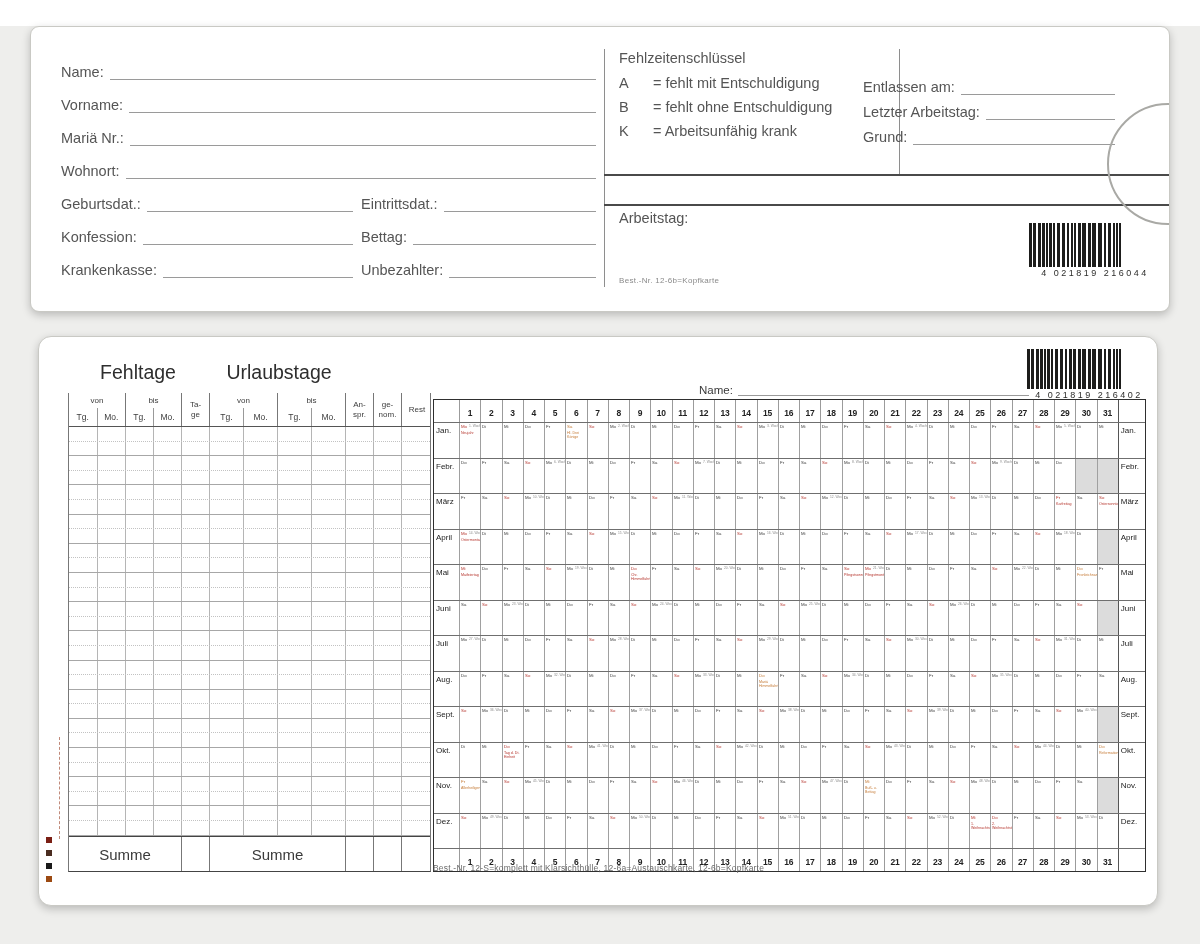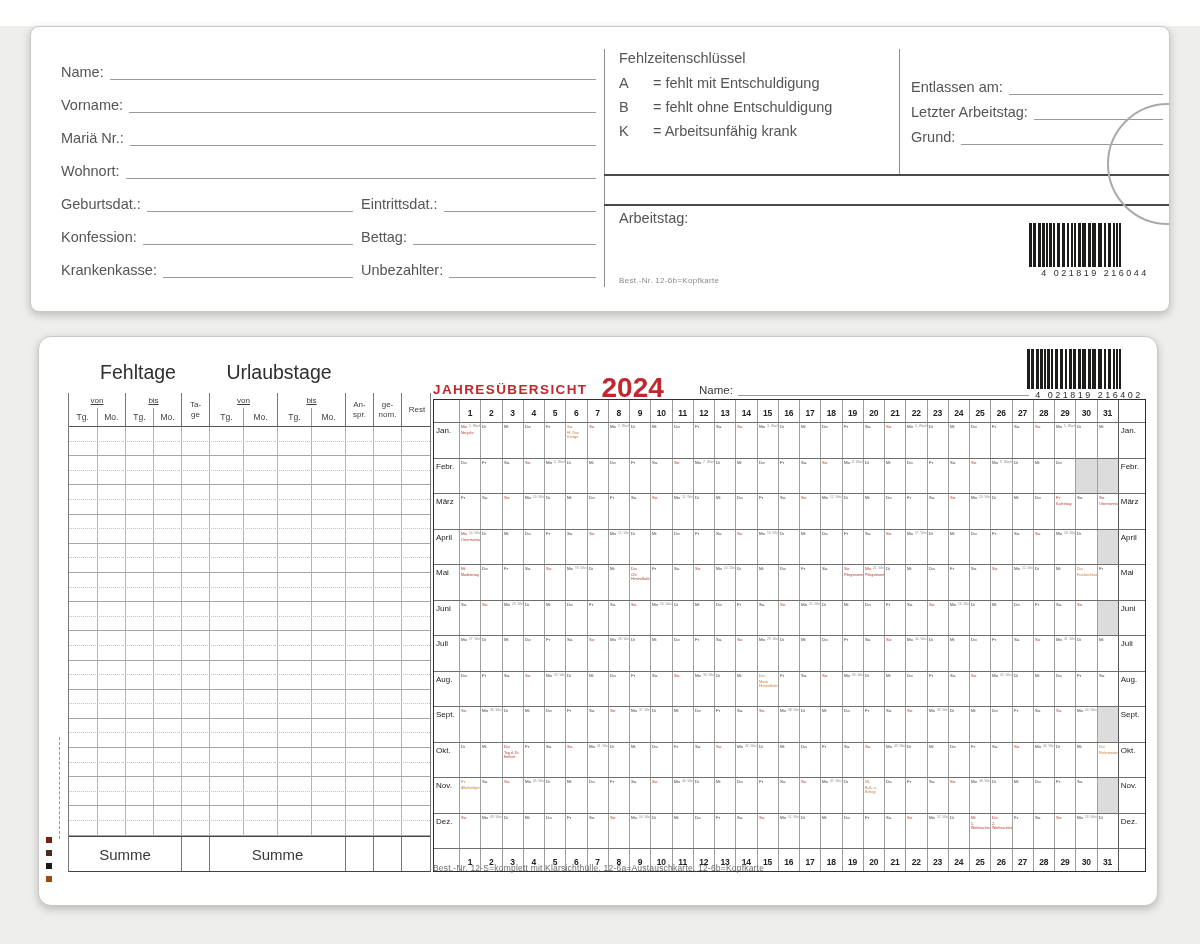--- a/index.html
+++ b/index.html
@@ -16,39 +16,39 @@
 
   
   .fieldrow{position:absolute;display:flex;align-items:flex-end;font-size:14.5px;color:#555;}
   .fieldrow .line{flex:1;border-bottom:1px solid #9a9a9a;height:15px;margin-left:6px;}
   .vline{position:absolute;width:0;border-left:1px solid #8e8e8e;}
   .hline{position:absolute;height:0;border-top:2px solid #4a4a4a;}
   .legend-title{position:absolute;left:588px;top:23px;font-size:14.5px;color:#555;}
   #legend-items{position:absolute;left:588px;top:48px;}
   .legend-item{display:flex;font-size:14.5px;color:#555;height:24px;}
   .legend-key{width:34px;}
-  #right-fields .fieldrow{left:880px;width:252px;}
+  #right-fields .fieldrow{left:832px;width:252px;}
   .urlaub-row{position:absolute;left:588px;top:152px;width:540px;display:flex;align-items:flex-end;font-size:14.5px;color:#555;}
   .urlaub-row .line{width:268px;border-bottom:1px solid #9a9a9a;height:15px;margin-right:8px;}
   .remarks{position:absolute;left:588px;top:183px;font-size:14.5px;color:#555;}
   .ordernote{position:absolute;left:588px;top:249px;font-size:8px;color:#8a8a8a;letter-spacing:.3px;}
   .diecut{position:absolute;right:-60px;top:76px;width:118px;height:118px;border:2.5px solid #a9a9a5;border-radius:50%;background:transparent;}
   .barcode{position:absolute;background:#fff;}
   .barcode .bars{height:100%;overflow:hidden;white-space:nowrap;}
   .barcode .num{font-size:9px;color:#2d2d2b;letter-spacing:2.5px;text-align:center;margin-top:1px;white-space:nowrap;}
   #tc-barcode{left:998px;top:196px;width:132px;height:44px;}
   #bc-barcode{left:988px;top:12px;width:124px;height:40px;}
 
   
   .tbl-title{position:absolute;font-size:19.5px;color:#2e2e2e;text-align:center;}
   #side-table{position:absolute;left:29px;top:56px;width:363px;border-left:1px solid #777;border-right:1px solid #777;border-bottom:1.5px solid #444;box-sizing:border-box;}
   .st-header{display:flex;height:34px;border-bottom:1.5px solid #555;box-sizing:border-box;}
   .st-seg{display:flex;flex-direction:column;flex:none;box-sizing:border-box;}
   .st-seg + .st-seg{border-left:1px solid #777;}
-  .st-group-label{height:15px;font-size:8px;color:#3d3d3d;text-align:center;line-height:15px;text-decoration:underline;}
+  .st-group-label{height:15px;font-size:8px;color:#3d3d3d;text-align:center;line-height:15px;}
   .st-sub{display:flex;flex:1;}
   .st-sub div{flex:1;font-size:8.5px;color:#3d3d3d;text-align:center;line-height:18px;box-sizing:border-box;}
   .st-sub div + div{border-left:1px solid #999;}
   .st-tall{justify-content:center;font-size:8px;color:#3d3d3d;text-align:center;line-height:1.15;}
   .st-row{display:flex;height:14.6px;box-sizing:border-box;}
   .st-row.solid{border-bottom:1px solid #a7a7a7;}
   .st-row.dot{border-bottom:1px dotted #c2c2c2;}
   .st-row div{flex:none;height:100%;box-sizing:border-box;}
   .st-row div + div{border-left:1px solid #b5b5b5;}
   .st-summe{display:flex;height:35px;border-top:1.5px solid #444;align-items:center;box-sizing:border-box;}
@@ -636,24 +636,20 @@
     </div>
 
   <div class="redstrip"></div>
   <div id="regmarks">
       <div class="regmark" style="left: 7px; top: 500px; background: rgb(122, 31, 20);"></div>
       <div class="regmark" style="left: 7px; top: 513px; background: rgb(74, 44, 32);"></div>
       <div class="regmark" style="left: 7px; top: 526px; background: rgb(26, 26, 26);"></div>
       <div class="regmark" style="left: 7px; top: 539px; background: rgb(156, 74, 18);"></div>
     </div>
 
-  <div class="cal-title">
-    <span class="t1">JAHRESÜBERSICHT</span>
-    <span class="t2">2024</span>
-  </div>
   <div class="name-row">
     <span>Name:</span>
     <span class="line"></span>
   </div>
 
   <div id="bc-barcode" class="barcode">
     <div class="bars"><span style="display:inline-block;height:100%;width:3px;background:#1d1d1b;margin-right:1px"></span><span style="display:inline-block;height:100%;width:3px;background:#1d1d1b;margin-right:2px"></span><span style="display:inline-block;height:100%;width:3px;background:#1d1d1b;margin-right:1px"></span><span style="display:inline-block;height:100%;width:3px;background:#1d1d1b;margin-right:1px"></span><span style="display:inline-block;height:100%;width:2px;background:#1d1d1b;margin-right:1px"></span><span style="display:inline-block;height:100%;width:3px;background:#1d1d1b;margin-right:1px"></span><span style="display:inline-block;height:100%;width:2px;background:#1d1d1b;margin-right:2px"></span><span style="display:inline-block;height:100%;width:3px;background:#1d1d1b;margin-right:2px"></span><span style="display:inline-block;height:100%;width:3px;background:#1d1d1b;margin-right:2px"></span><span style="display:inline-block;height:100%;width:2px;background:#1d1d1b;margin-right:2px"></span><span style="display:inline-block;height:100%;width:3px;background:#1d1d1b;margin-right:1px"></span><span style="display:inline-block;height:100%;width:3px;background:#1d1d1b;margin-right:2px"></span><span style="display:inline-block;height:100%;width:3px;background:#1d1d1b;margin-right:1px"></span><span style="display:inline-block;height:100%;width:4px;background:#1d1d1b;margin-right:2px"></span><span style="display:inline-block;height:100%;width:3px;background:#1d1d1b;margin-right:1px"></span><span style="display:inline-block;height:100%;width:4px;background:#1d1d1b;margin-right:2px"></span><span style="display:inline-block;height:100%;width:4px;background:#1d1d1b;margin-right:2px"></span><span style="display:inline-block;height:100%;width:2px;background:#1d1d1b;margin-right:2px"></span><span style="display:inline-block;height:100%;width:3px;background:#1d1d1b;margin-right:2px"></span><span style="display:inline-block;height:100%;width:2px;background:#1d1d1b;margin-right:1px"></span><span style="display:inline-block;height:100%;width:2px;background:#1d1d1b;margin-right:1px"></span><span style="display:inline-block;height:100%;width:2px;background:#1d1d1b;margin-right:1px"></span></div>
     <div class="num">4 021819 216402</div>
   </div>
 

